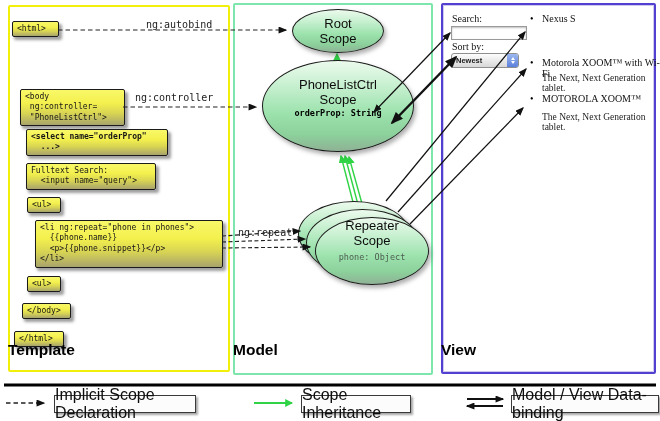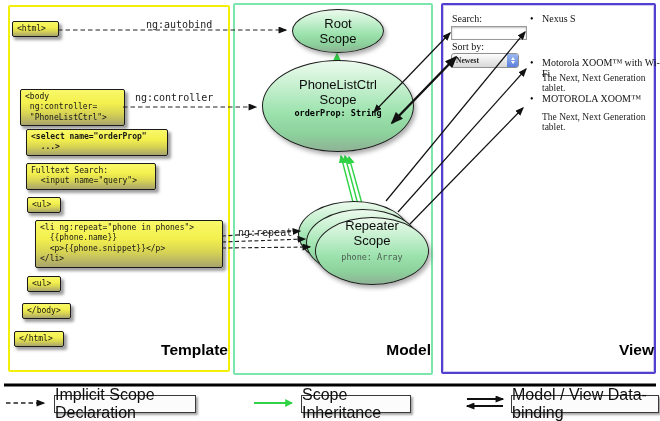--- a/index.html
+++ b/index.html
@@ -4,21 +4,21 @@
 <style>
   html,body{margin:0;padding:0;background:#fff;}
   .canvas{position:relative;width:660px;height:421px;background:#fff;overflow:hidden;
           font-family:"Liberation Sans",sans-serif;}
   svg.layer{position:absolute;left:0;top:0;pointer-events:none;}
   .under{z-index:1}.over{z-index:5}
   .section{position:absolute;background:#fff;border-radius:2px;z-index:0;}
   .sec-template{left:8px;top:5px;width:218px;height:363px;border:2px solid #f2ef0a;}
   .sec-model{left:233px;top:3px;width:196px;height:368px;border:2px solid #7ce6ac;}
   .sec-view{left:441px;top:3px;width:211px;height:367px;border:2px solid #5240d0;box-shadow:inset 0 0 0 1px #cfc9f0;}
-  .sec-label{position:absolute;z-index:4;text-align:right;font-size:15.5px;font-weight:600;color:#000;}
+  .sec-label{position:absolute;z-index:4;text-align:left;font-size:15.5px;font-weight:600;color:#000;}
 
   .code-box{position:absolute;z-index:3;white-space:pre;overflow:hidden;
     font-family:"DejaVu Sans Mono",monospace;font-size:8px;line-height:1.3;color:#151515;
     background:linear-gradient(180deg,#f9f868 0%,#f3f04e 38%,#d9d553 66%,#a8a46c 100%);
     border:1.5px solid #1b1b1b;border-radius:2px;padding:2px 4px;
     box-shadow:2.5px 3px 3px rgba(40,40,40,.45);}
   .code-box.bold{font-weight:bold;}
 
   .arrow-label{position:absolute;z-index:4;font-family:"DejaVu Sans Mono",monospace;
     font-size:10px;font-weight:normal;color:#222;text-align:right;}
@@ -35,21 +35,21 @@
   .view-text{position:absolute;z-index:3;font-family:"Liberation Serif",serif;color:#111;}
   .vt-label{font-size:10px;}
   .vt-title{font-size:10px;}
   .vt-desc{font-size:9.5px;color:#222;}
   .bullet{position:absolute;z-index:3;font-family:"Liberation Serif",serif;font-size:10px;color:#000;}
   .mock-input{position:absolute;z-index:3;background:#fff;border:1px solid #9a9a9a;
     box-shadow:inset 0 1px 2px rgba(0,0,0,.25);}
   .mock-select{position:absolute;z-index:3;background:linear-gradient(180deg,#fdfdfd,#d8d8d8);
     border:1px solid #8f8f8f;border-radius:3px;display:flex;align-items:center;}
   .mock-select .val{flex:1;font-size:7.5px;font-weight:bold;color:#222;padding-left:4px;
-    font-family:Liberation Serif, serif;}
+    font-family:Liberation Sans, sans-serif;}
   .stepper{width:11px;align-self:stretch;border-radius:0 2px 2px 0;
     background:linear-gradient(180deg,#9db9f0,#5b7fdd);display:flex;flex-direction:column;
     align-items:center;justify-content:center;gap:1px;}
   .tri-up{width:0;height:0;border-left:2.5px solid transparent;border-right:2.5px solid transparent;
     border-bottom:3px solid #fff;}
   .tri-down{width:0;height:0;border-left:2.5px solid transparent;border-right:2.5px solid transparent;
     border-top:3px solid #fff;}
 
   .legend-box{position:absolute;z-index:4;background:#fcfcfc;border:1.5px solid #3a3a3a;
     box-shadow:1.5px 1.5px 2px rgba(0,0,0,.35);display:flex;align-items:center;justify-content:center;
@@ -86,21 +86,21 @@
     <div class="title" style="margin-top:16px;">PhoneListCtrl
 Scope</div>
     <div class="prop-bold">orderProp: String</div>
   </div>
 
   <div class="ellipse" style="left:298px;top:201px;width:110px;height:64px;"></div>
   <div class="ellipse" style="left:306px;top:209px;width:111px;height:65px;"></div>
   <div class="ellipse" style="left:315px;top:217px;width:112px;height:66px;">
     <div class="title" style="">Repeater
 Scope</div>
-    <div class="props" style="margin-top:3px;">phone: Array</div>
+    <div class="props" style="margin-top:3px;">phone: Object</div>
   </div>
 
   <div class="code-box" style="left:12px;top:21px;width:37px;">&lt;html&gt;</div>
   <div class="code-box" style="left:20px;top:89px;width:95px;">&lt;body
  ng:controller=
  "PhoneListCtrl"&gt;</div>
   <div class="code-box bold" style="left:26px;top:129px;width:132px;">&lt;select name="orderProp"
   ...&gt;</div>
   <div class="code-box" style="left:26px;top:163px;width:120px;">Fulltext Search:
   &lt;input name="query"&gt;</div>

